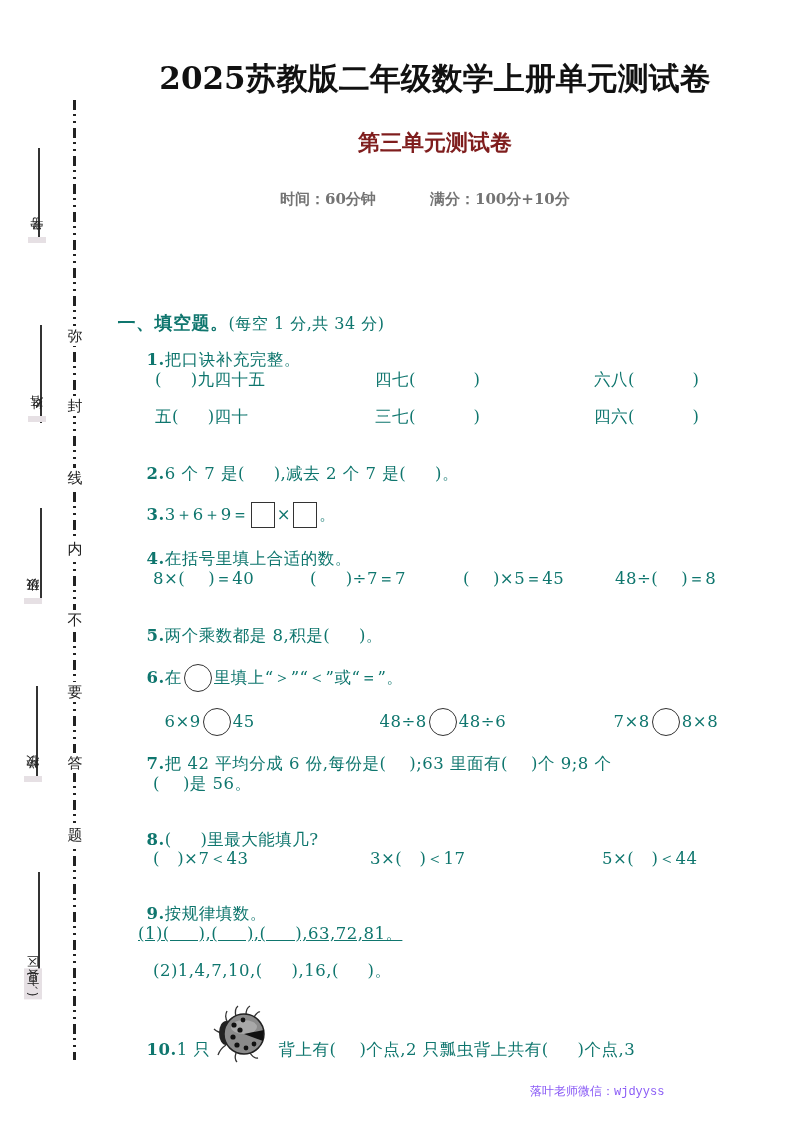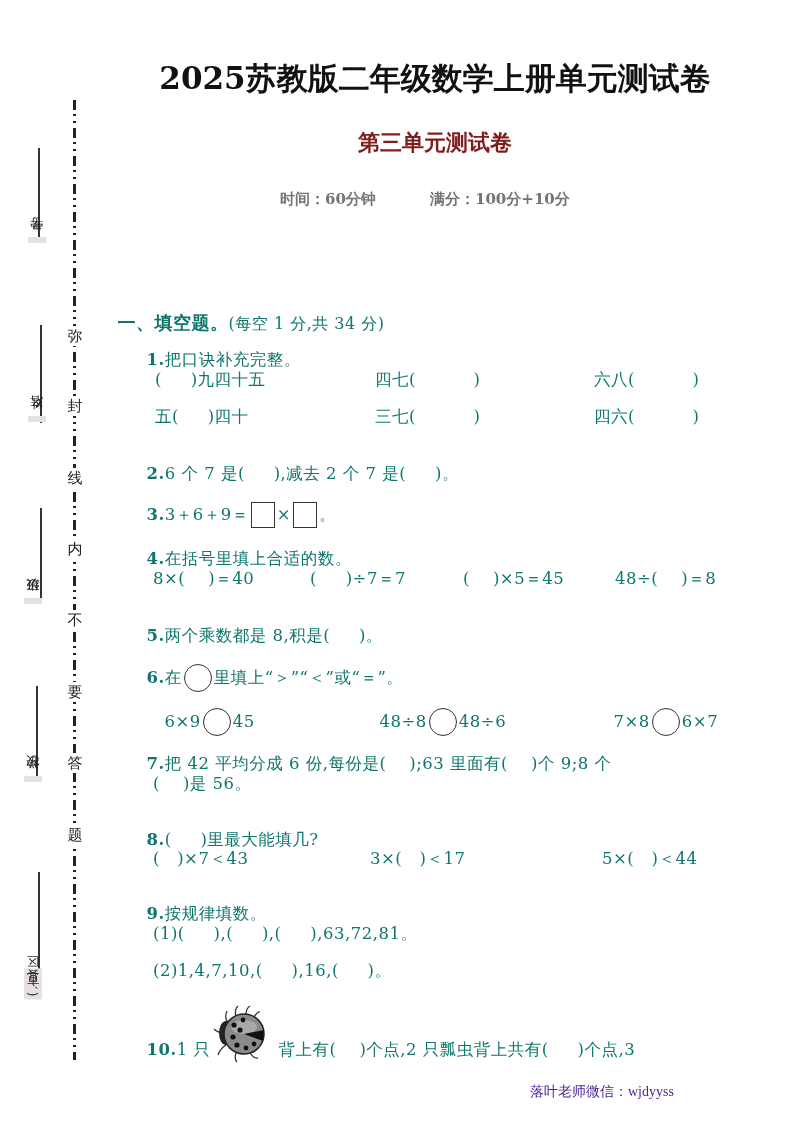--- a/index.html
+++ b/index.html
@@ -44,21 +44,21 @@
   table.score tr.row td { height: 32px; background: #fff; }
   table.score tr.row td.lbl { background: linear-gradient(to bottom, #f5b9ea 0%, #fbd8f4 50%, #f5b9ea 100%); }
 
   
   .line { position: absolute; font-size: 16.5px; white-space: pre; color: #0f766e; letter-spacing: 0.5px; }
   .section { font-size: 18px; font-weight: bold; font-family: "DejaVu Sans", sans-serif; }
   .section small { font-size: 16px; font-weight: normal; font-family: "DejaVu Serif", serif; }
   .qn { font-weight: bold; font-family: "DejaVu Serif", serif; }
   .box { display: inline-block; width: 22px; height: 24px; border: 1.5px solid #333; vertical-align: middle; margin: 0 2px; }
   .circ { display: inline-block; width: 26px; height: 26px; border: 1.5px solid #333; border-radius: 50%; vertical-align: middle; margin: 0 2px; }
-  .watermark { position: absolute; left: 530px; top: 1083px; font-family: Liberation Serif, serif; font-size: 14px; color: #4c1d95; }
+  .watermark { position: absolute; left: 530px; top: 1083px; font-family: Liberation Mono, monospace; font-size: 12px; color: #8b5cf6; }
   .ladybug { position: absolute; left: 210px; top: 1003px; width: 60px; height: 60px; }
 </style>
 </head>
 <body>
 
 <div>
   <div class="side-line" style="left:38px; top:148px; height:92px;"></div>
   <div class="side-label" style="left:28px; top:237px;">学号</div>
 
   <div class="side-line" style="left:40px; top:325px; height:98px;"></div>
@@ -131,39 +131,39 @@
 <div class="line" style="left:135px; top:645px;">
   <span class="qn">6.</span><span>在</span><span class="circ"></span><span>里填上“＞”“＜”或“＝”。</span>
 </div>
 <div class="line" style="left:153px; top:689px;">
   <span>6×9</span><span class="circ"></span><span>45</span>
 </div>
 <div class="line" style="left:368px; top:689px;">
   <span>48÷8</span><span class="circ"></span><span>48÷6</span>
 </div>
 <div class="line" style="left:602px; top:689px;">
-  <span>7×8</span><span class="circ"></span><span>6×7</span>
+  <span>7×8</span><span class="circ"></span><span>8×8</span>
 </div>
 
 <div class="line" style="left:135px; top:734px;">
   <span class="qn">7.</span><span>把 42 平均分成 6 份,每份是(    );63 里面有(    )个 9;8 个</span>
 </div>
 <div class="line" style="left:153px; top:773px;">(    )是 56。</div>
 
 <div class="line" style="left:135px; top:810px;">
   <span class="qn">8.</span><span>(     )里最大能填几?</span>
 </div>
 <div class="line" style="left:153px; top:848px;">(   )×7＜43</div>
 <div class="line" style="left:370px; top:848px;">3×(   )＜17</div>
 <div class="line" style="left:602px; top:848px;">5×(   )＜44</div>
 
 <div class="line" style="left:135px; top:884px;">
   <span class="qn">9.</span><span>按规律填数。</span>
 </div>
-<div class="line" style="left:153px; top:923px;">(1)(     ),(     ),(     ),63,72,81。</div>
+<div class="line" style="left:138px; top:923px;text-decoration:underline;">(1)(     ),(     ),(     ),63,72,81。</div>
 <div class="line" style="left:153px; top:960px;">(2)1,4,7,10,(     ),16,(     )。</div>
 
 <div class="line" style="left:135px; top:1020px;">
   <span class="qn">10.</span><span>1 只</span><span style="display:inline-block; width:68px;"></span><span>背上有(    )个点,2 只瓢虫背上共有(     )个点,3</span>
 </div>
 <svg class="ladybug" viewBox="0 0 60 60">
 
   <g stroke="#333" stroke-width="1.3" fill="none">
     <path d="M18 20 Q14 14 17 8"></path>
     <path d="M26 14 Q24 6 28 3"></path>

